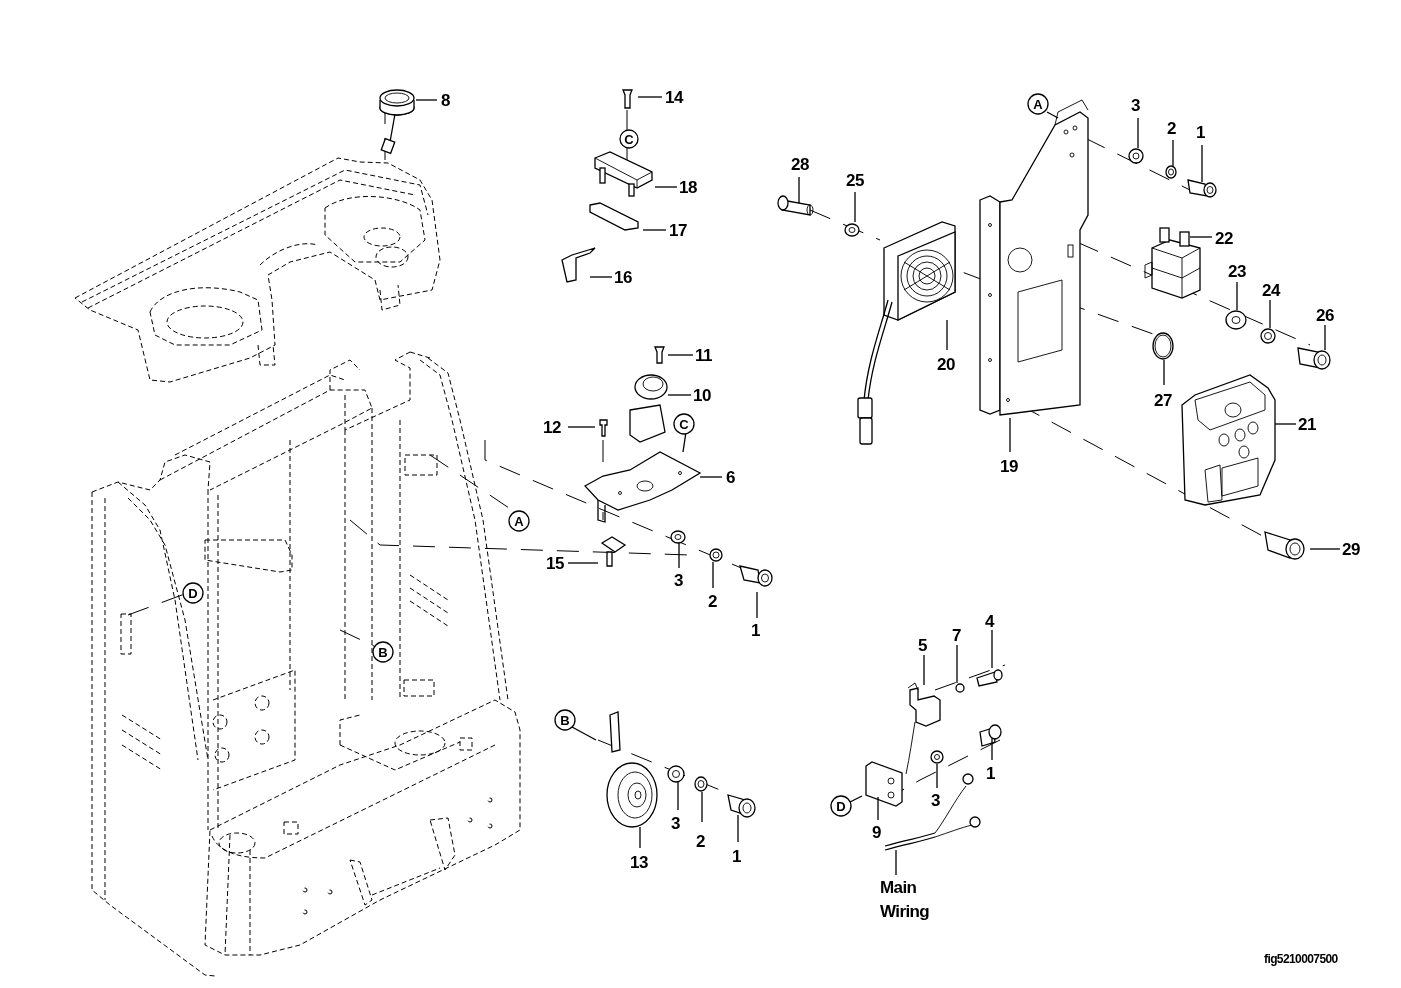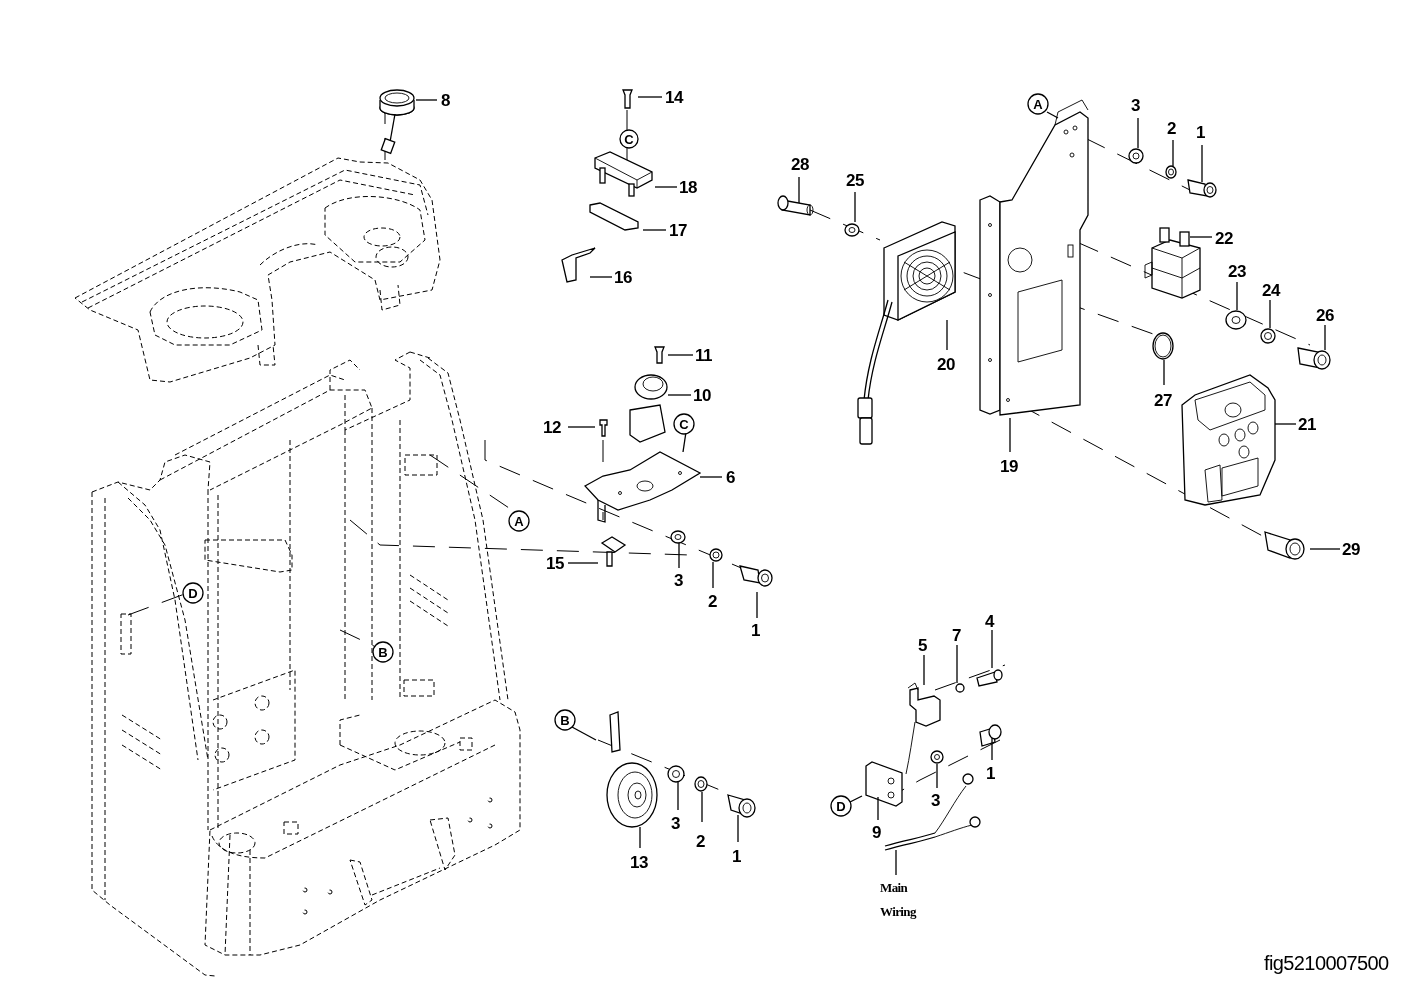--- a/index.html
+++ b/index.html
@@ -5,22 +5,22 @@
   html,body{margin:0;padding:0;background:#fff;}
   body{width:1401px;height:988px;position:relative;overflow:hidden;font-family:"Liberation Sans",sans-serif;}
   svg{position:absolute;left:0;top:0;}
   .lbl{font-family:"Liberation Sans",sans-serif;font-weight:bold;font-size:17px;fill:#000;letter-spacing:-0.5px;}
   .cal{font-family:"Liberation Sans",sans-serif;font-weight:bold;font-size:13px;fill:#000;}
   .ln{stroke:#000;stroke-width:1.3;fill:none;}
   .dash{stroke:#000;stroke-width:1;fill:none;stroke-dasharray:5 3;}
   .cl{stroke:#000;stroke-width:1;fill:none;stroke-dasharray:22 14;}
   .part{stroke:#000;stroke-width:1.3;fill:#fff;}
   .thin{stroke:#000;stroke-width:0.9;fill:none;}
-  .fig{position:absolute;left:1264px;top:952px;font-weight:normal;font-size:20px;letter-spacing:-0.6px;}
-  .mw{position:absolute;left:880px;top:876px;font-weight:bold;font-size:13px;line-height:24px;letter-spacing:-0.6px;font-family:Liberation Serif, serif;}
+  .fig{position:absolute;left:1264px;top:952px;font-weight:bold;font-size:12px;letter-spacing:-0.6px;}
+  .mw{position:absolute;left:880px;top:876px;font-weight:bold;font-size:17px;line-height:24px;letter-spacing:-0.6px;}
 </style>
 </head>
 <body>
 
 <svg width="1401" height="988" viewBox="0 0 1401 988">
 
   <g>
 
     <g>
       <path class="dash" d="M75,298 L338,158 L360,162 L388,163 L420,180 L432,200 L440,260 L432,290 L380,300 L375,280 L330,252 L290,262 L268,275 L272,300 L275,345 L250,358 L170,382 L150,380 L138,330 L90,310 Z"></path>

